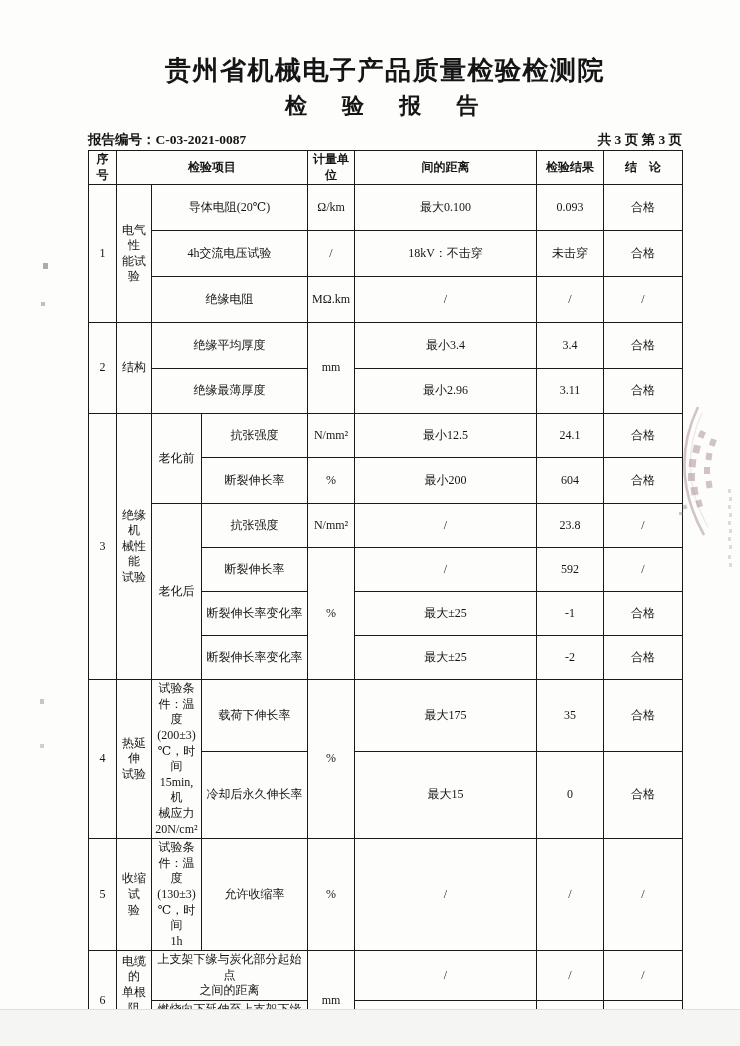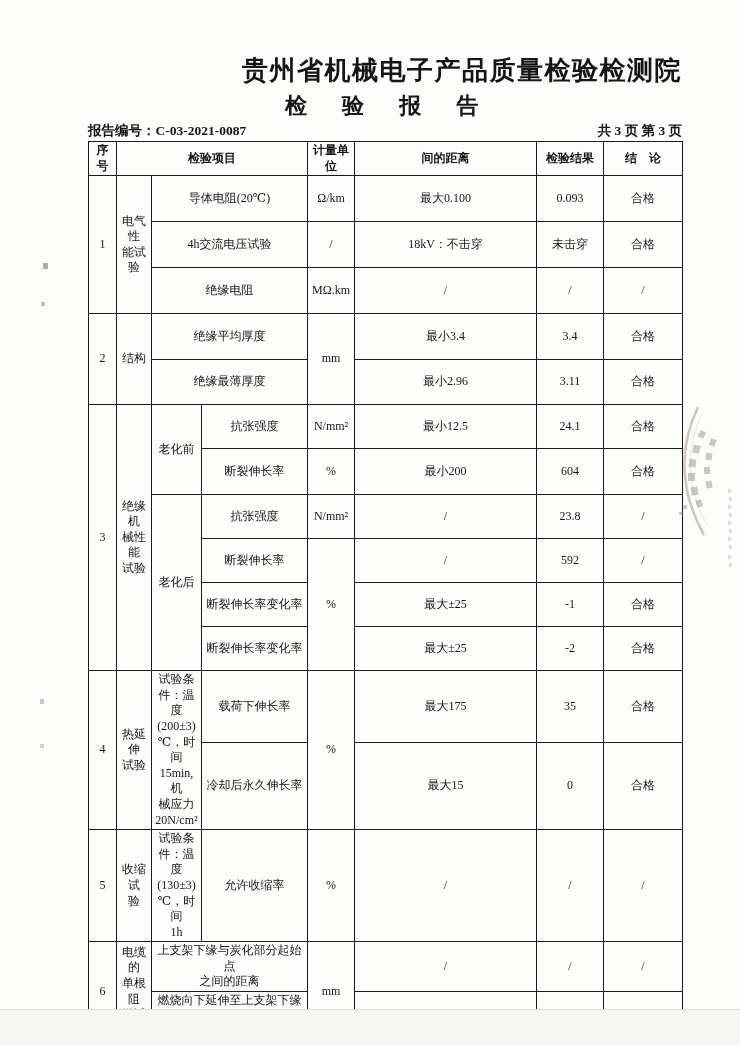--- a/index.html
+++ b/index.html
@@ -6,31 +6,31 @@
   .page{
     position:relative;
     width:740px;height:1046px;
     background:#fdfdfc;
     overflow:hidden;
     font-family:"Liberation Serif","DejaVu Serif",serif;
     color:#151515;
   }
   .content{position:absolute;left:88px;top:0;width:594px;}
   .org-title{
-    margin-top:54px;text-align:right;
+    margin-top:54px;text-align:center;
     font-size:26px;font-weight:bold;letter-spacing:1.5px;
     line-height:34px;white-space:nowrap;
   }
   .doc-title{
     text-align:center;font-size:22px;font-weight:bold;
     letter-spacing:0.30em;line-height:33px;margin-top:1px;white-space:nowrap;
   }
   .meta-row{
     display:flex;justify-content:space-between;align-items:flex-end;
-    font-size:13.5px;font-weight:bold;margin-bottom:1px;
+    font-size:13.5px;font-weight:bold;margin-top:9px;margin-bottom:1px;
   }
   table.report{
     border-collapse:collapse;table-layout:fixed;width:594px;
   }
   table.report td{
     border:1.6px solid #1a1a1a;
     text-align:center;vertical-align:middle;
     font-size:12px;line-height:1.3;
     padding:1px 2px;overflow:hidden;
   }

